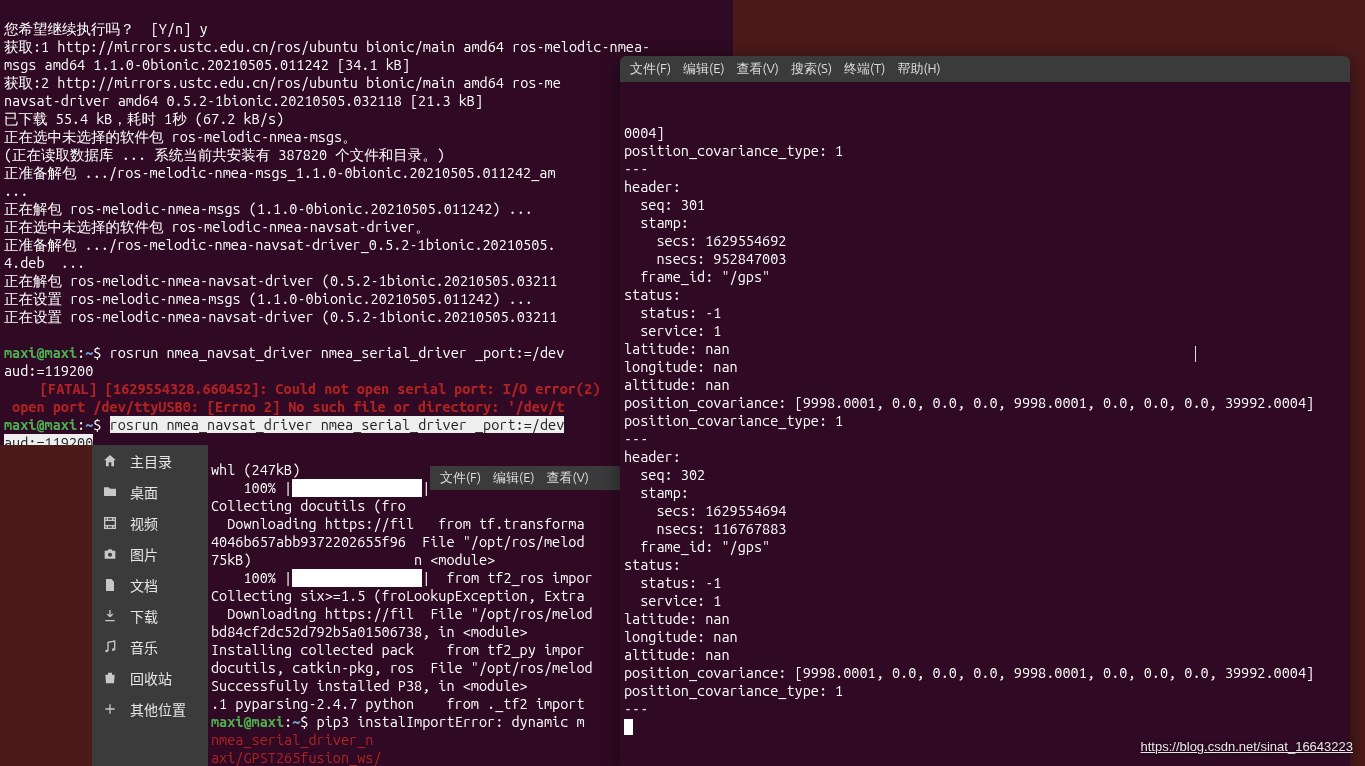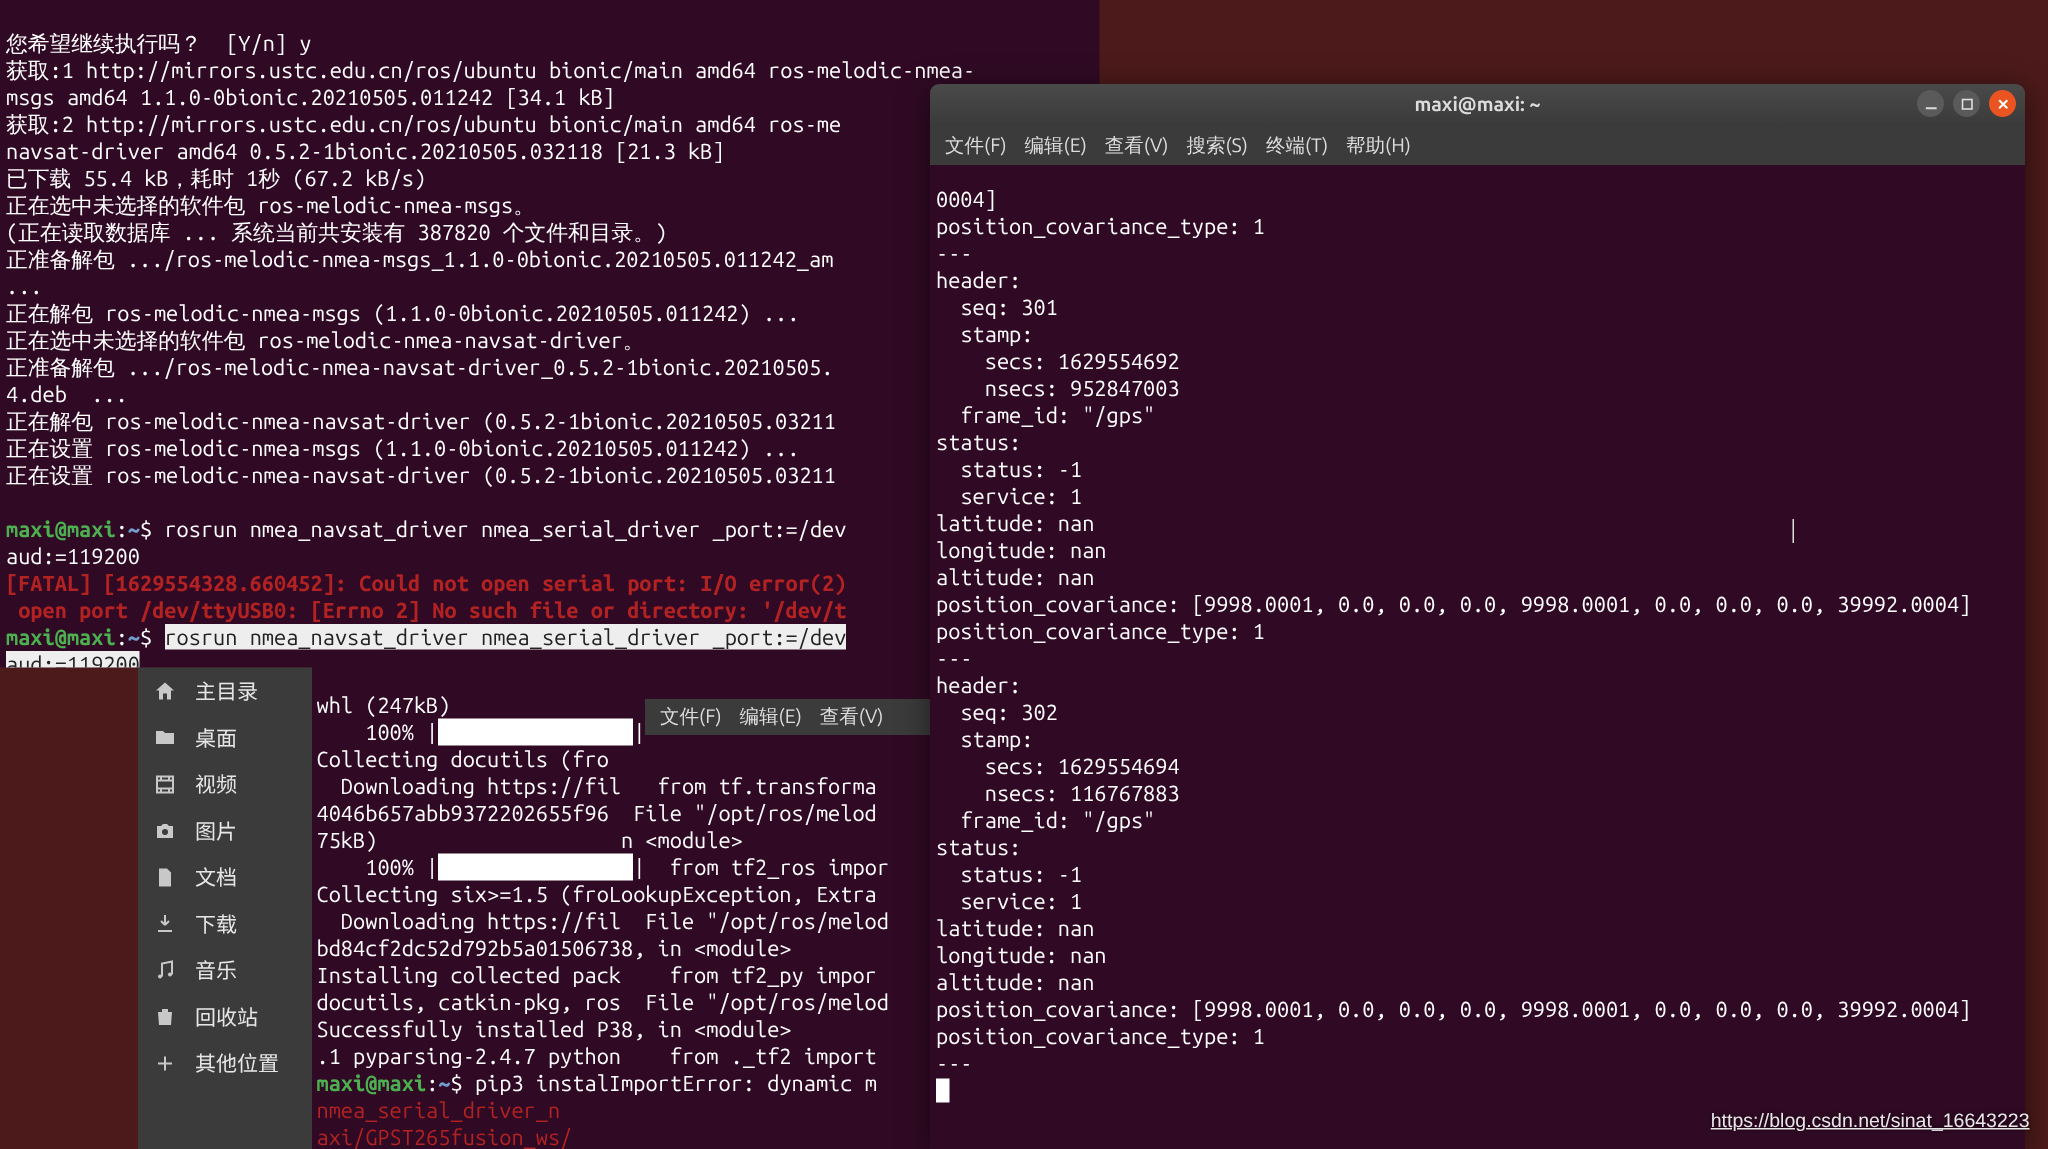--- a/index.html
+++ b/index.html
@@ -29,21 +29,21 @@
   background: #300a24;
   color: #fff;
   font-size: 14.5px;
   line-height: 18px;
   padding: 2px 4px;
   white-space: pre;
   overflow: hidden;
 }
 .term-left .prompt-user { color: #4caf50; font-weight: bold; }
 .term-left .prompt-path { color: #729fcf; font-weight: bold; }
-.term-left .err { color: #b22222; font-weight: bold;}
+.term-left .err { color: #b22222; font-weight: bold; margin-left: 36px;}
 .term-left .hl {
   background: #eee;
   color: #222;
 }
 .cursor-block {
   display: inline-block;
   width: 9px; height: 16px;
   background: #fff;
   vertical-align: text-bottom;
 }
@@ -294,40 +294,20 @@
   </div>
   <div class="row">
     <svg class="ic" viewBox="0 0 24 24">
         <path d="M12 5v14M5 12h14" stroke="#c8c8c8" fill="none" stroke-width="2"></path>
       </svg>
     <span>其他位置</span>
   </div>
 </div>
 
 <div class="winR">
-  <div class="titlebar">
-    <span>maxi@maxi: ~</span>
-    <div class="winbtns">
-      <div class="wb">
-          <svg viewBox="0 0 10 10">
-            <path d="M1 8h8" stroke="#ddd" stroke-width="1.5"></path>
-          </svg>
-        </div>
-      <div class="wb">
-          <svg viewBox="0 0 10 10">
-            <rect x="1.5" y="1.5" width="7" height="7" fill="none" stroke="#ddd" stroke-width="1.2"></rect>
-          </svg>
-        </div>
-      <div class="wb close">
-          <svg viewBox="0 0 10 10">
-            <path d="M2 2l6 6M8 2l-6 6" stroke="#fff" stroke-width="1.5"></path>
-          </svg>
-        </div>
-    </div>
-  </div>
   <div class="menubar">
     <span>文件(F)</span>
     <span>编辑(E)</span>
     <span>查看(V)</span>
     <span>搜索(S)</span>
     <span>终端(T)</span>
     <span>帮助(H)</span>
   </div>
   <div class="body"><span>0004]
 position_covariance_type: 1

